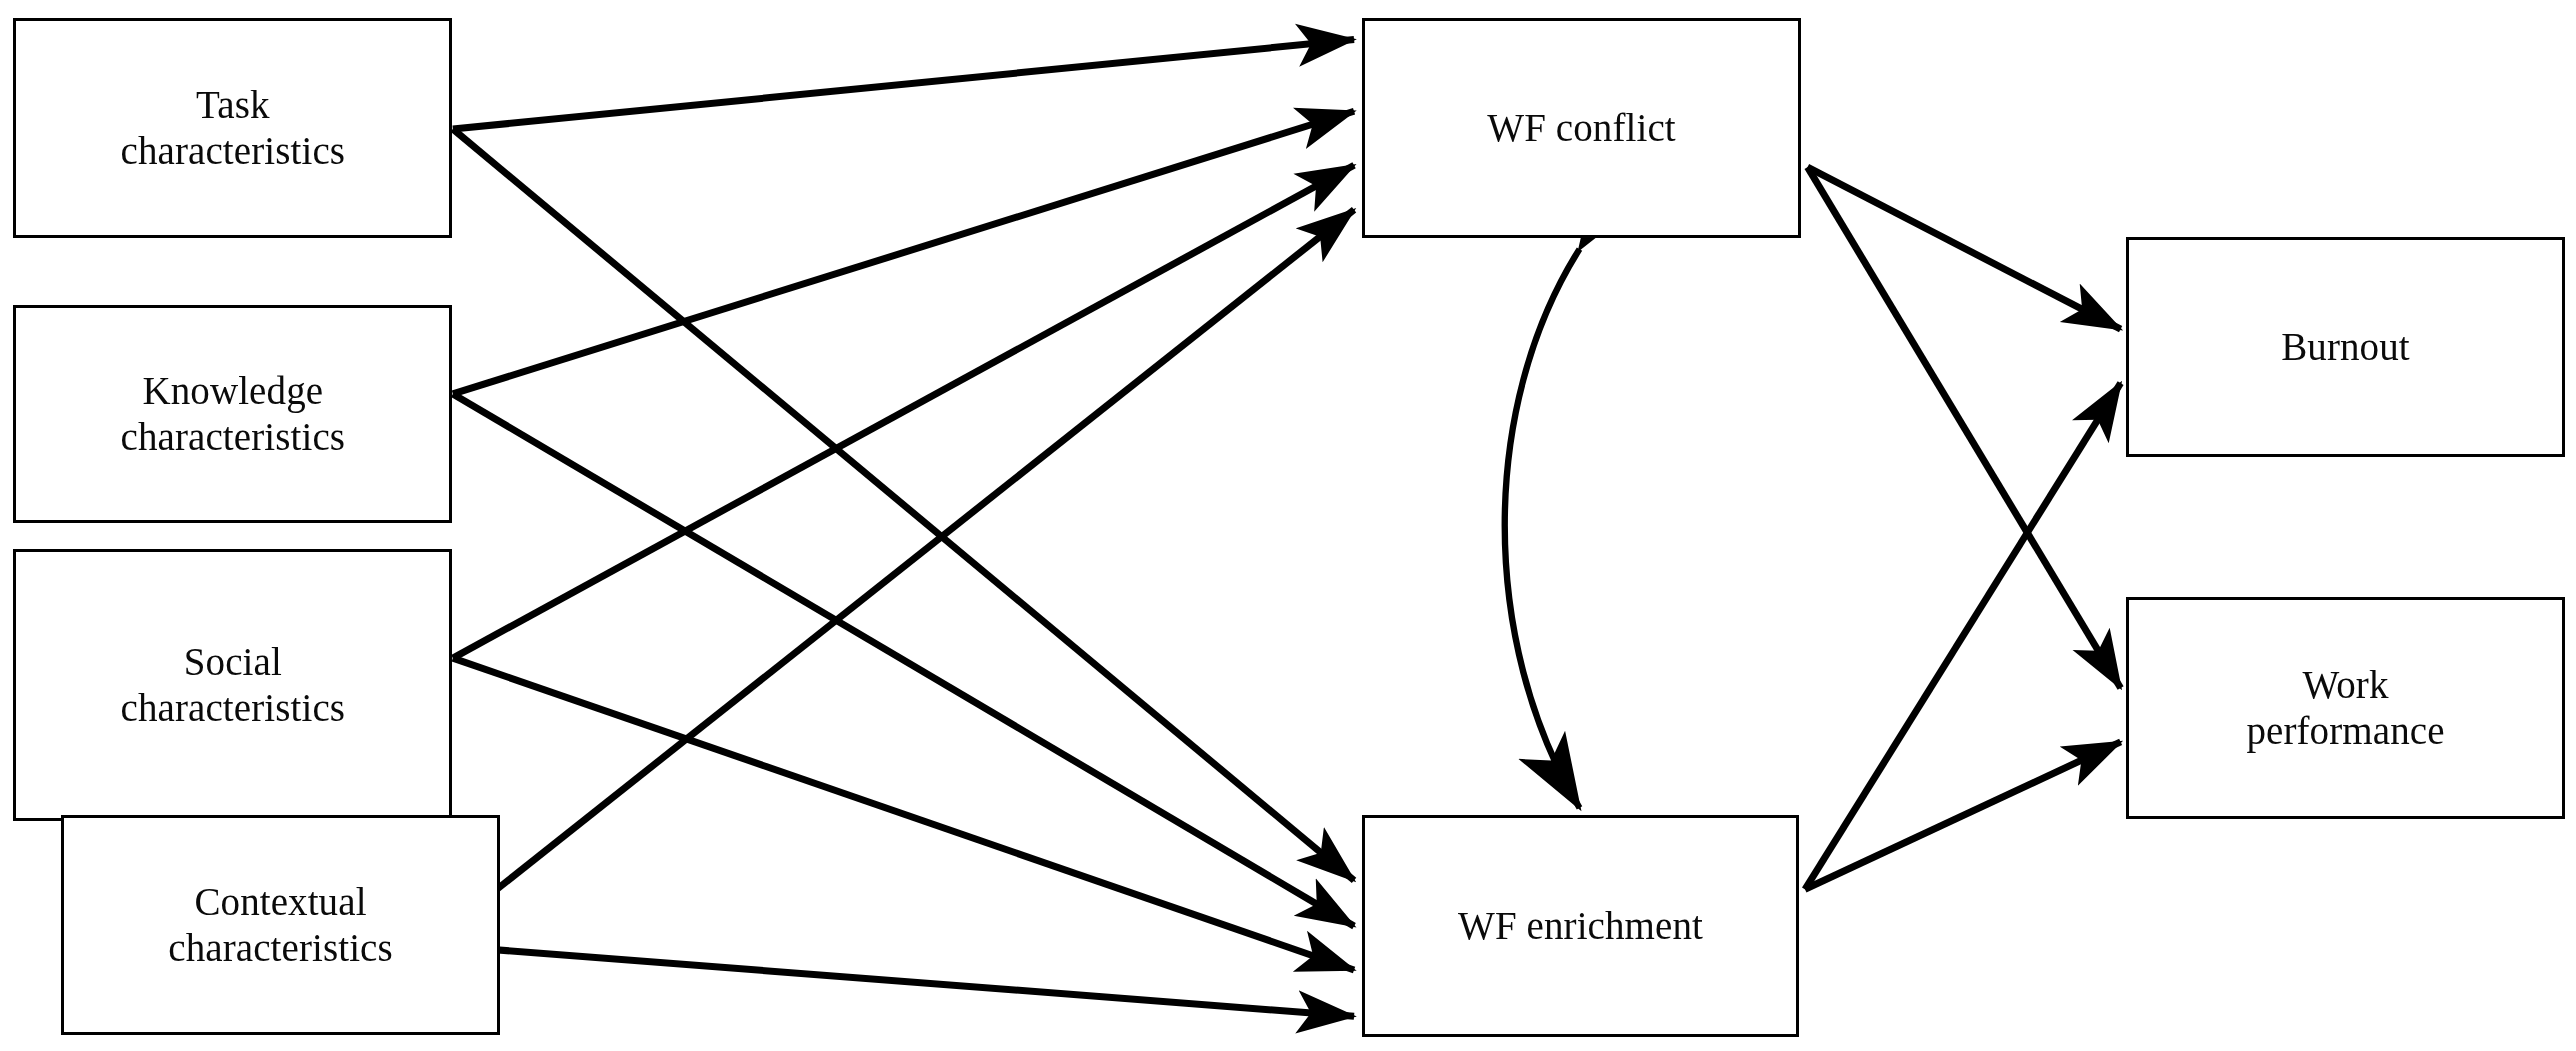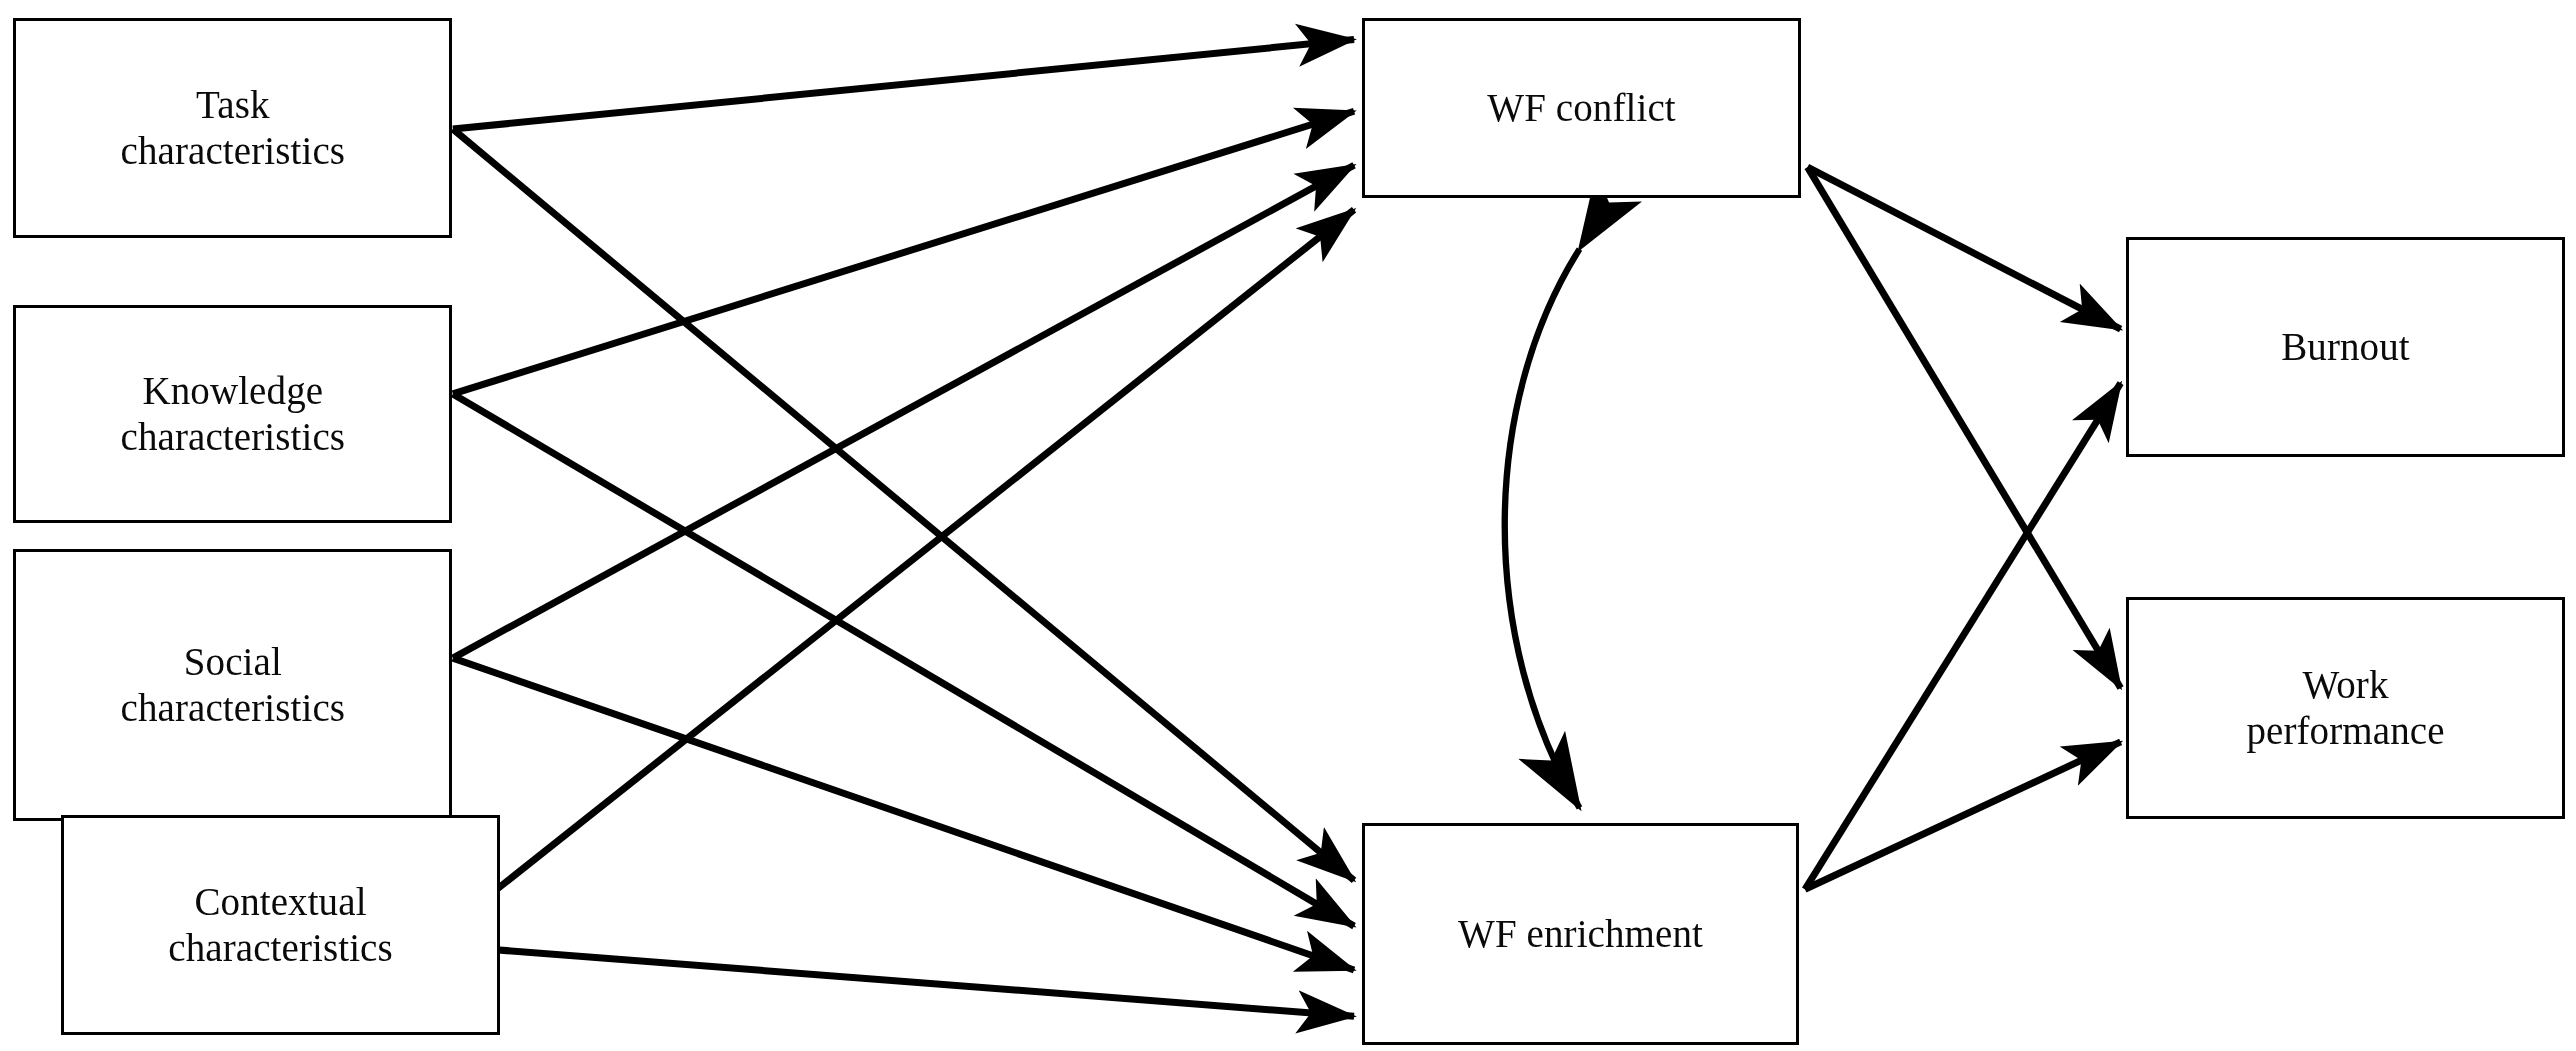--- a/index.html
+++ b/index.html
@@ -42,22 +42,22 @@
     letter-spacing: 0.1px;
     white-space: pre-line;
     padding: 0 11.4px;
   }
   
   #node-task        { left: 13.3px;   top: 18px;   width: 439px; height: 220px; }
   #node-knowledge   { left: 13.3px;   top: 285px;  width: 439px; height: 218px; margin-top: 20px; }
   #node-social      { left: 13.3px;   top: 549px;  width: 439px; height: 272px; }
   #node-contextual  { left: 13px;   top: 815px; width: 439px; height: 220px; margin-left: 48px; }
   
-  #node-wf-conflict   { left: 1362px; top: 18px;   width: 439px; height: 180px; text-align: right; }
-  #node-wf-enrichment { left: 1362px; top: 815px; width: 437px; height: 222px; margin-top: 8px; }
+  #node-wf-conflict   { left: 1362px; top: 18px;   width: 439px; height: 220px; text-align: right; }
+  #node-wf-enrichment { left: 1362px; top: 815px; width: 437px; height: 222px; }
   
   #node-burnout     { left: 2126px; top: 237px;  width: 439px; height: 220px; }
   #node-work-perf   { left: 2126px; top: 597px;  width: 439px; height: 222px; }
 </style>
 </head>
 <body>
 
 <div id="stage">
 
   <svg id="edges" viewBox="0 0 4056 1656">

